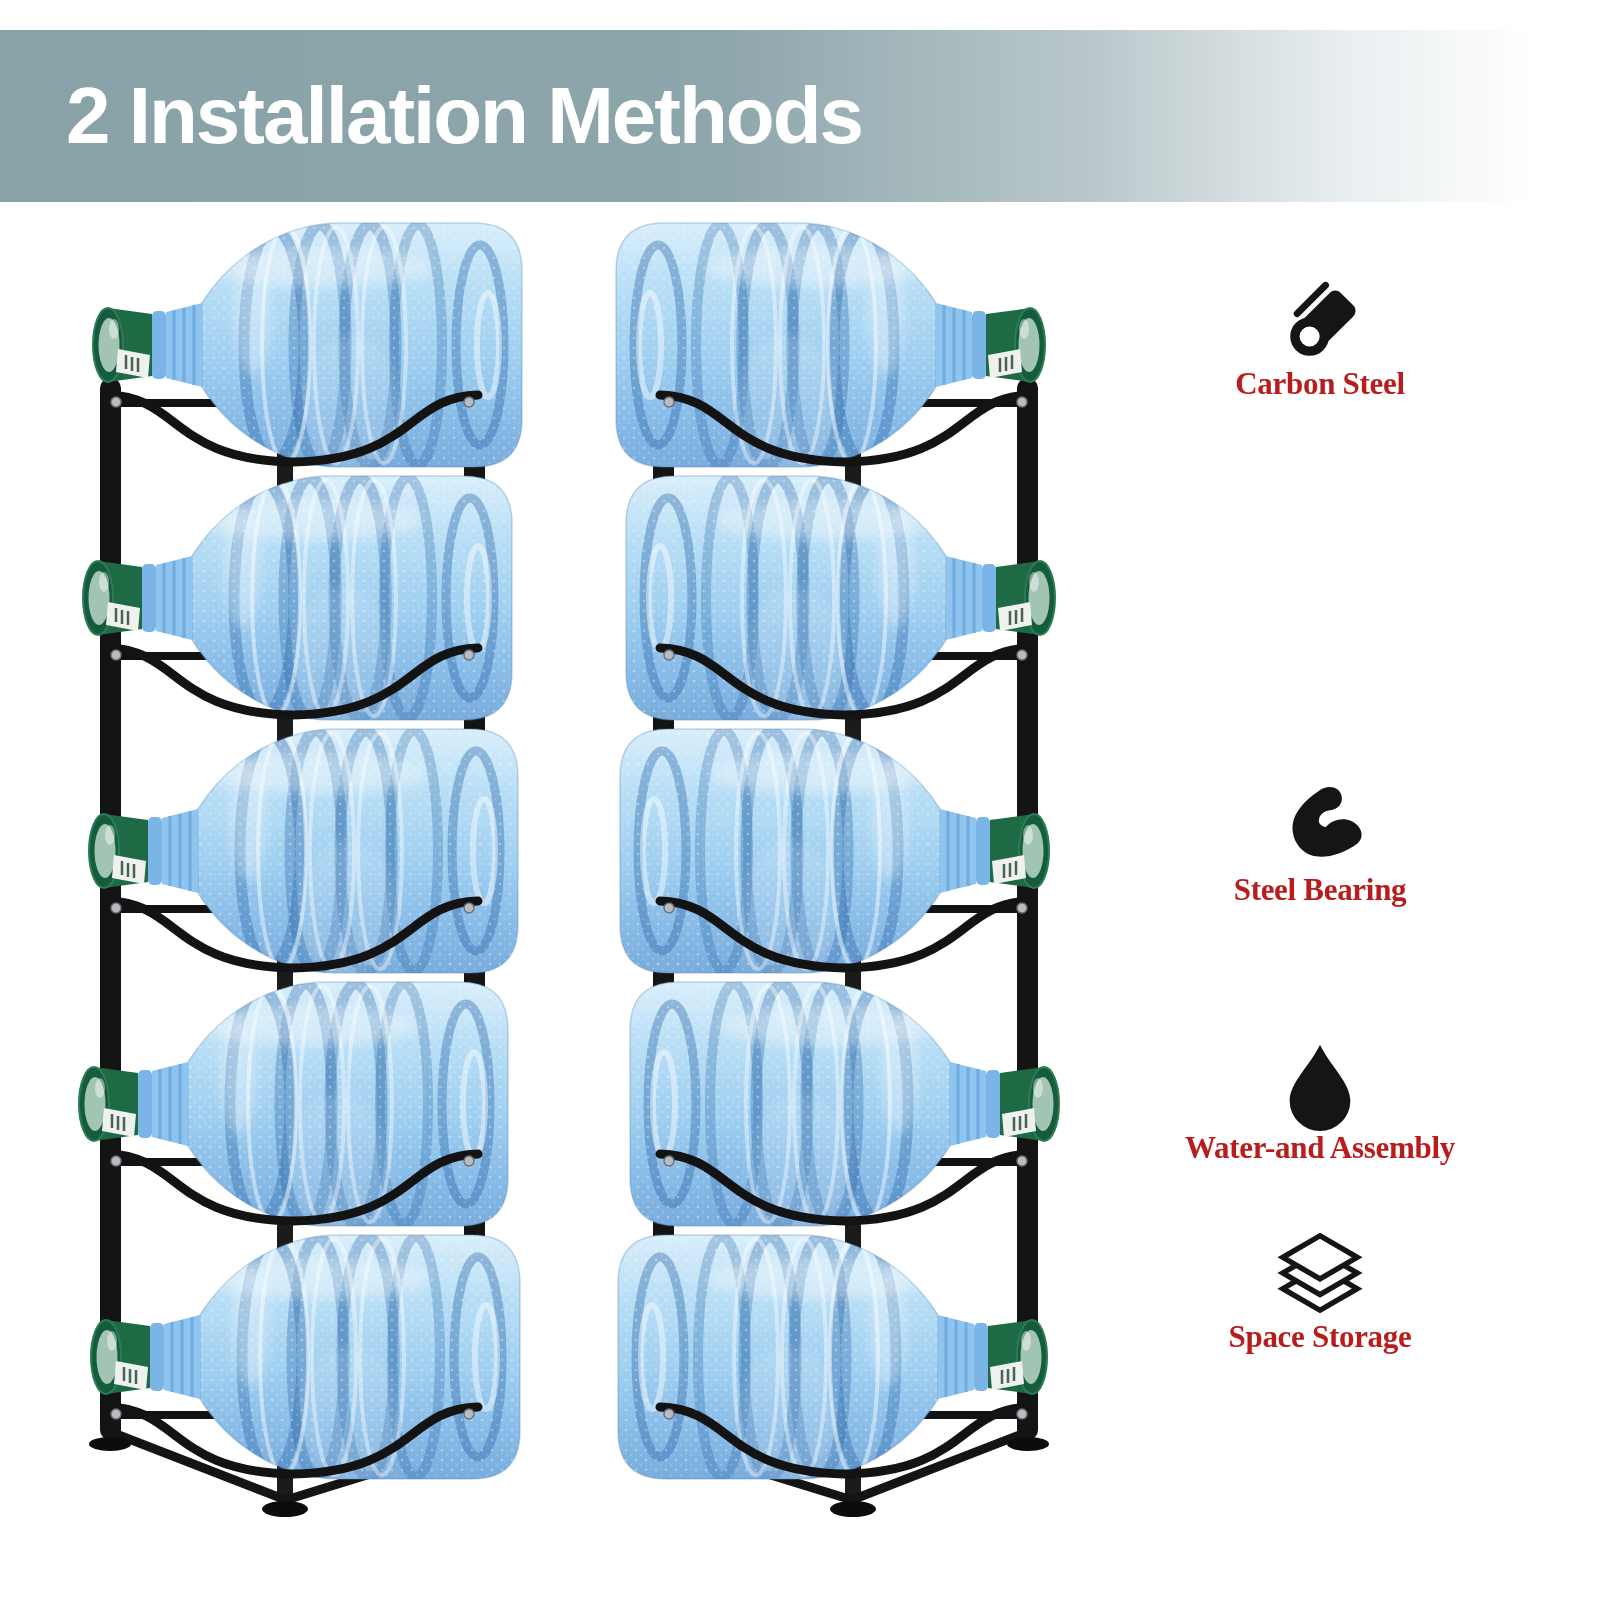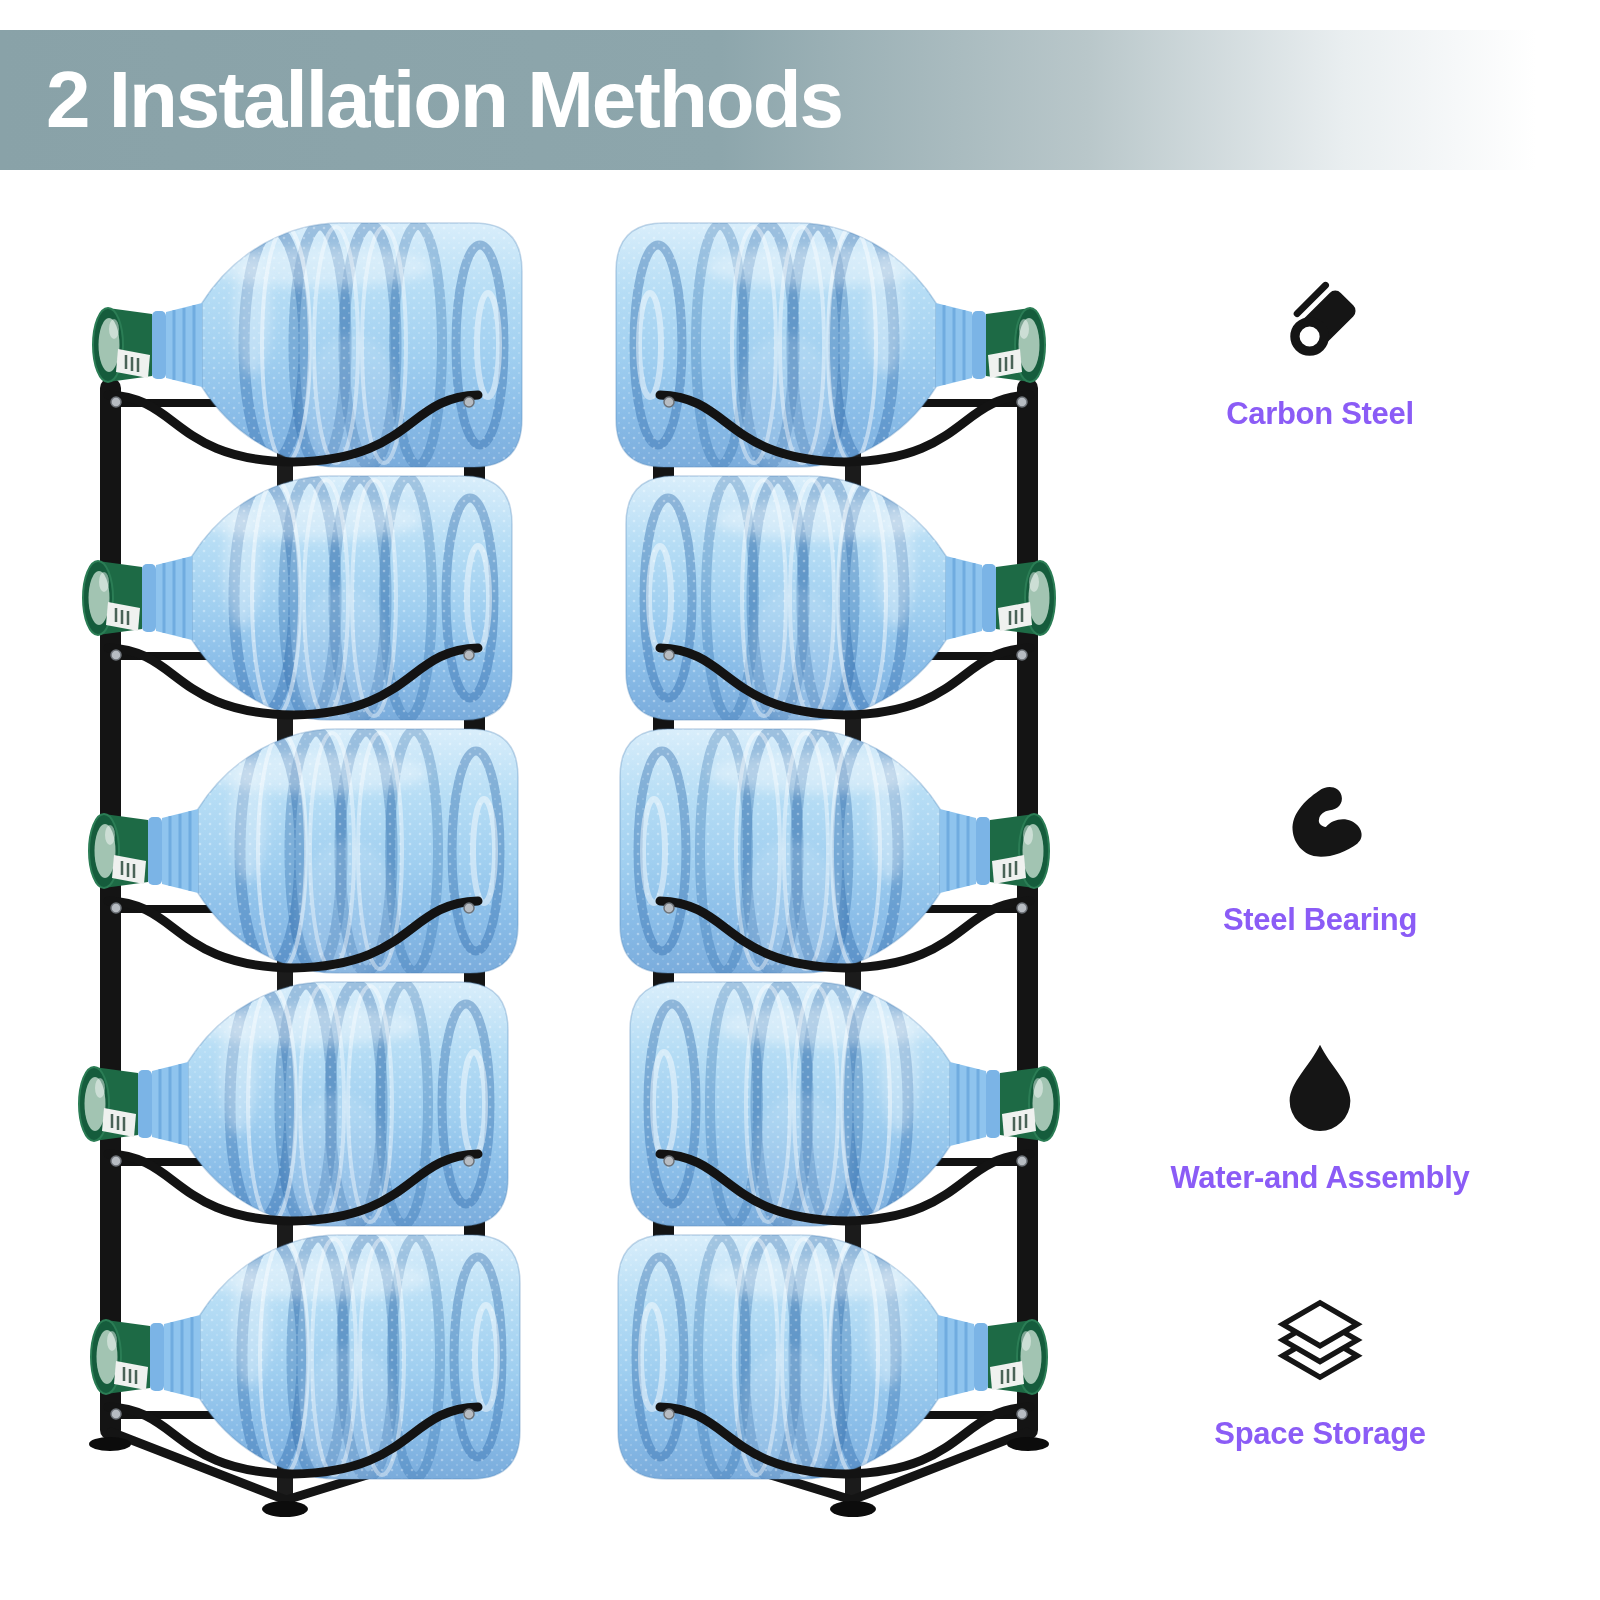--- a/index.html
+++ b/index.html
@@ -1,25 +1,25 @@
 <!DOCTYPE html>
 <html><head>
 <meta charset="utf-8">
 <style>
   html,body{margin:0;padding:0;background:#fff;}
   .canvas{position:relative;width:1600px;height:1600px;background:#ffffff;overflow:hidden;
           font-family:"Liberation Sans",sans-serif;}
-  .banner{position:absolute;left:0;top:30px;width:1600px;height:140px;
+  .banner{position:absolute;left:0;top:30px;width:1600px;height:172px;
           background:linear-gradient(90deg,#89a2a8 0%,#8da6ac 45%,#b9c7ca 68%,#e9eef0 84%,#ffffff 96%);
-          display:flex;align-items:center;padding-left:46px;box-sizing:border-box;}
+          display:flex;align-items:center;padding-left:66px;box-sizing:border-box;}
   .title{font-size:80px;font-weight:bold;color:#ffffff;letter-spacing:-2px;white-space:nowrap;}
   #scene{position:absolute;left:0;top:0;}
   .feature{position:absolute;left:1118px;width:404px;text-align:center;}
   .ficon{height:96px;display:flex;align-items:center;justify-content:center;}
-  .flabel{margin-top:30px;font-size:31px;line-height:32px;font-weight:bold;color:#8b5cf6;letter-spacing:-0.3px;}
+  .flabel{font-size:31px;line-height:32px;font-weight:bold;color:#b91c1c;letter-spacing:-0.3px;font-family:Liberation Serif, serif;}
 </style>
 </head>
 <body>
 
 <div class="canvas">
 
   <svg id="scene" width="1600" height="1600" viewBox="0 0 1600 1600" xmlns="http://www.w3.org/2000/svg">
     <defs>
       <linearGradient id="bg" gradientUnits="userSpaceOnUse" x1="0" y1="-122" x2="0" y2="122">
         <stop offset="0" stop-color="#d9eefb"></stop>
@@ -152,21 +152,21 @@
 
   <div class="feature" style="top:1036px">
     <div class="ficon">
       <svg width="94" height="94" viewBox="0 0 96 96">
         <path fill="#151515" d="M48,8 C58,29 79,47 79,65 A31,31 0 1,1 17,65 C17,47 38,29 48,8 Z"></path>
       </svg>
     </div>
     <div class="flabel">Water-and Assembly</div>
   </div>
 
-  <div class="feature" style="top:1292px">
+  <div class="feature" style="top:1225px">
     <div class="ficon">
       <svg width="94" height="94" viewBox="0 0 96 96">
         <g stroke="#151515" stroke-width="5.5" fill="#ffffff" stroke-linejoin="miter">
           <path d="M48,42 L86,64 48,86 10,64 Z"></path>
           <path d="M48,26 L86,48 48,70 10,48 Z"></path>
           <path d="M48,10 L86,32 48,54 10,32 Z"></path>
         </g>
       </svg>
     </div>
     <div class="flabel">Space Storage</div>

